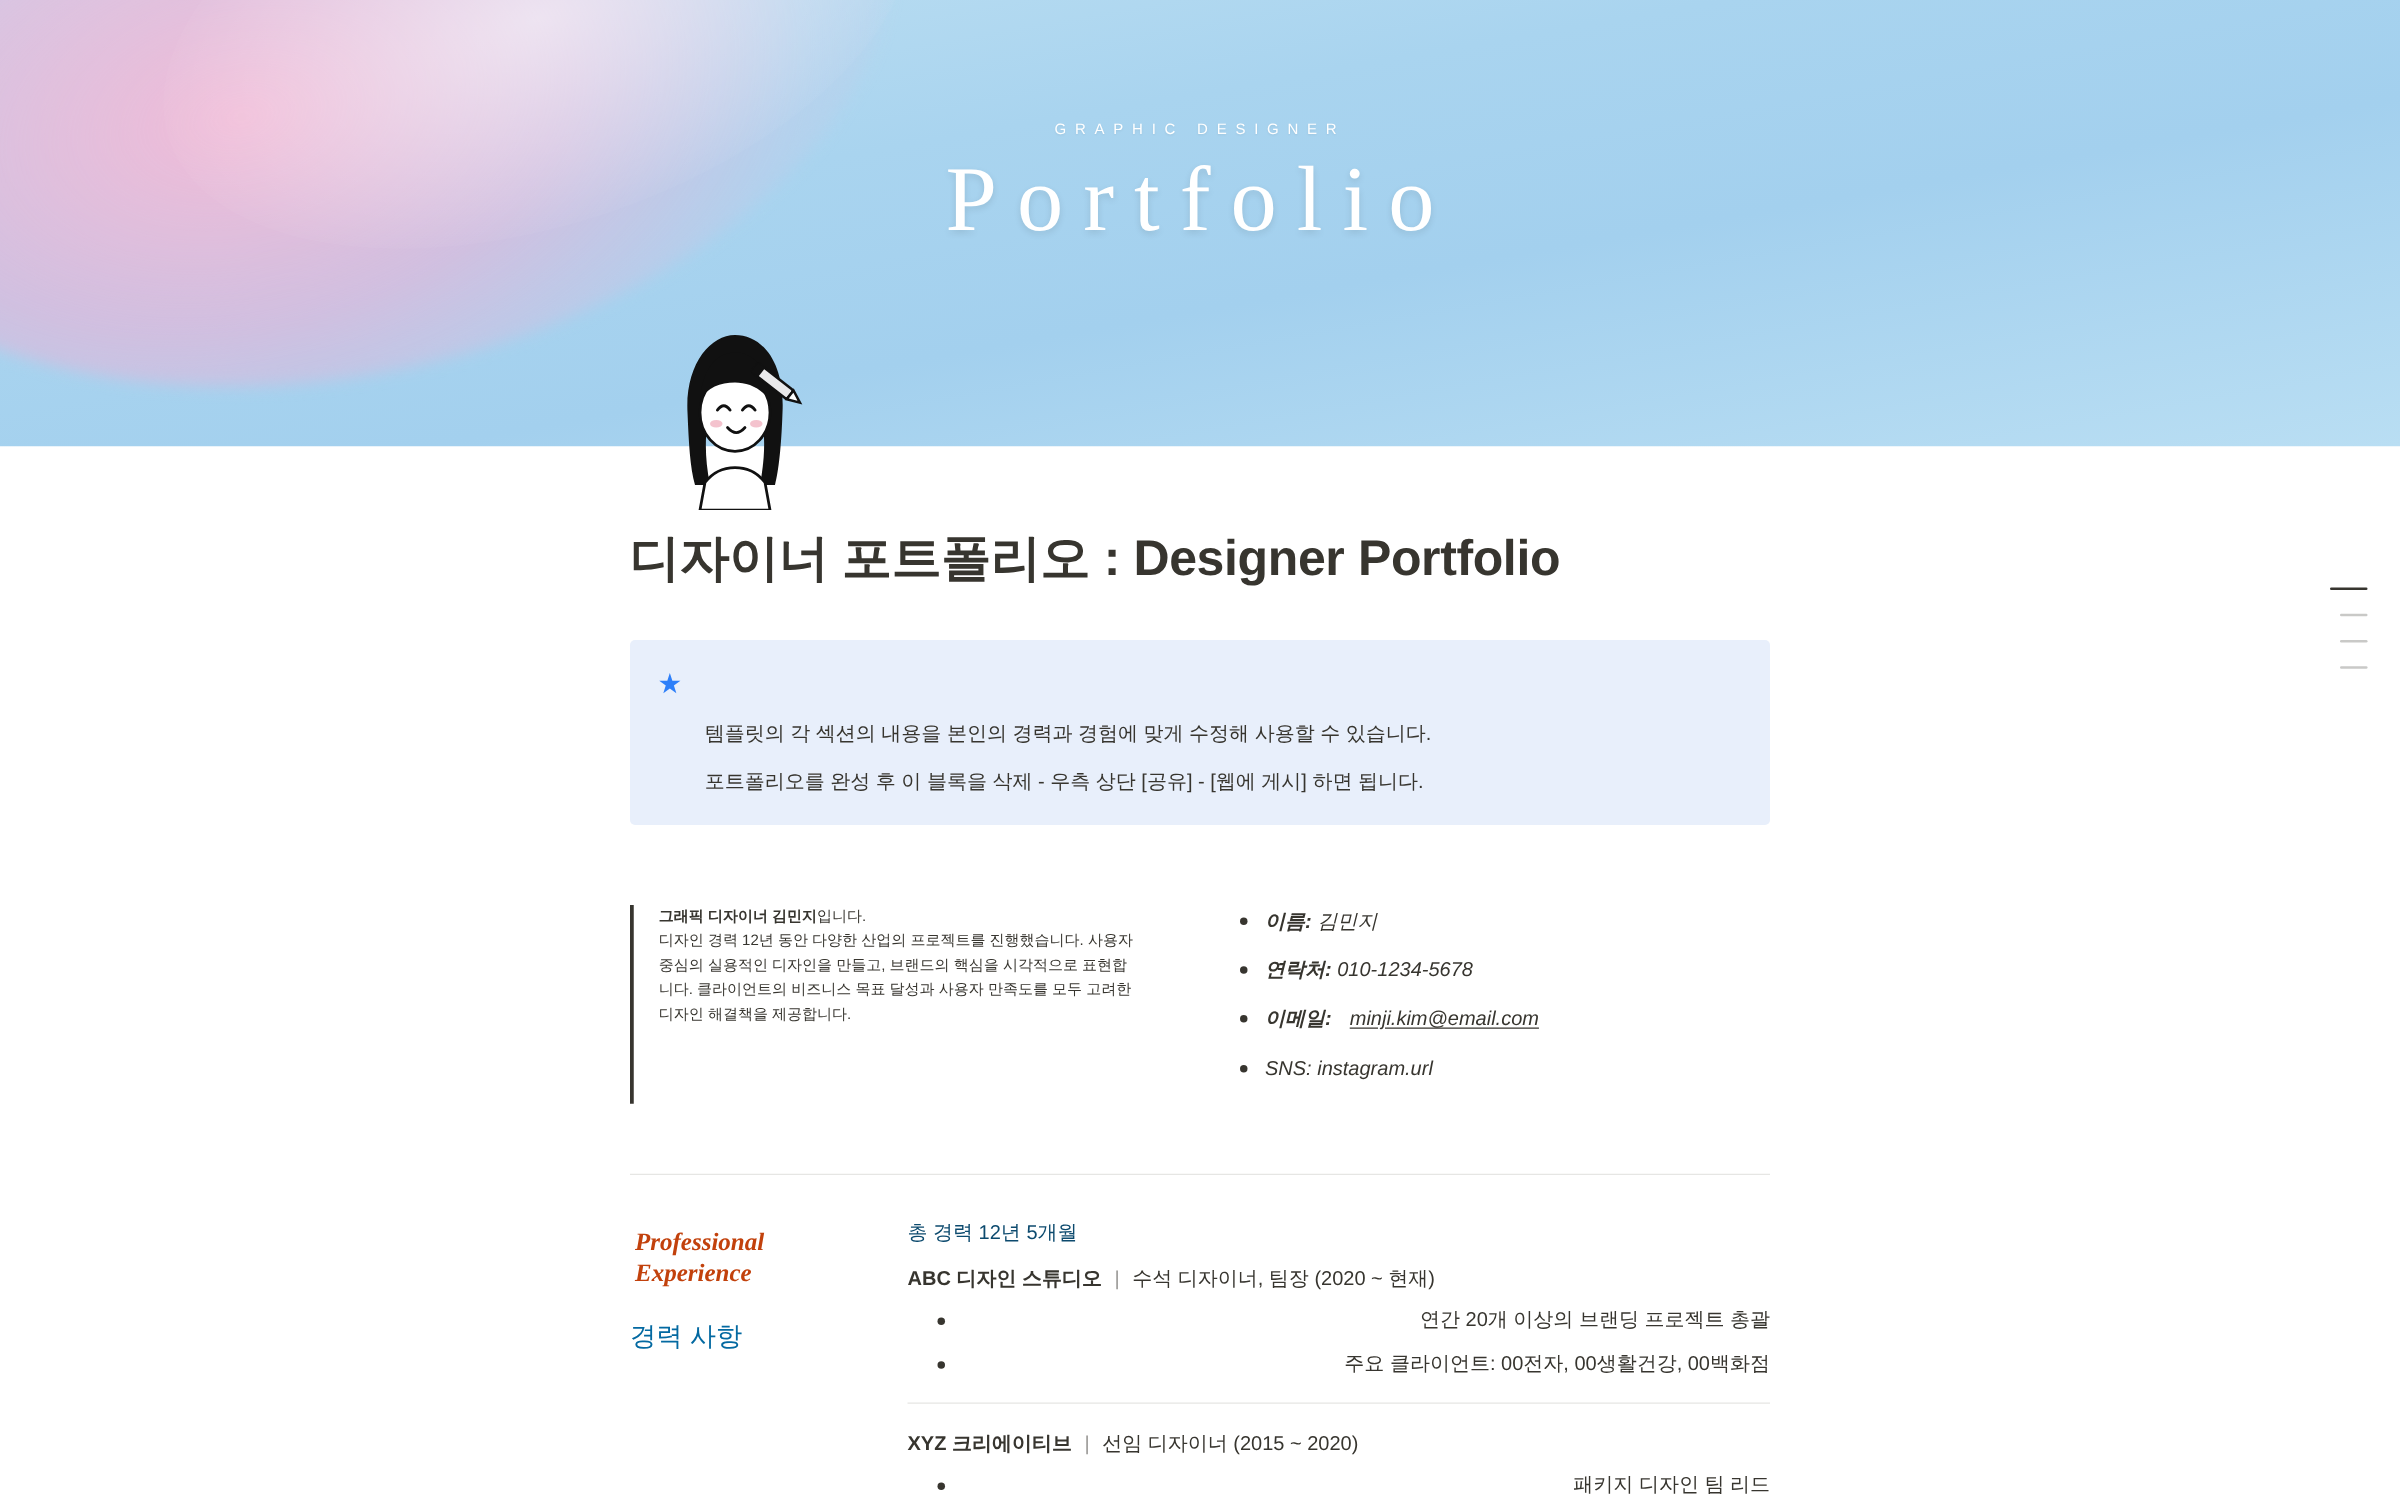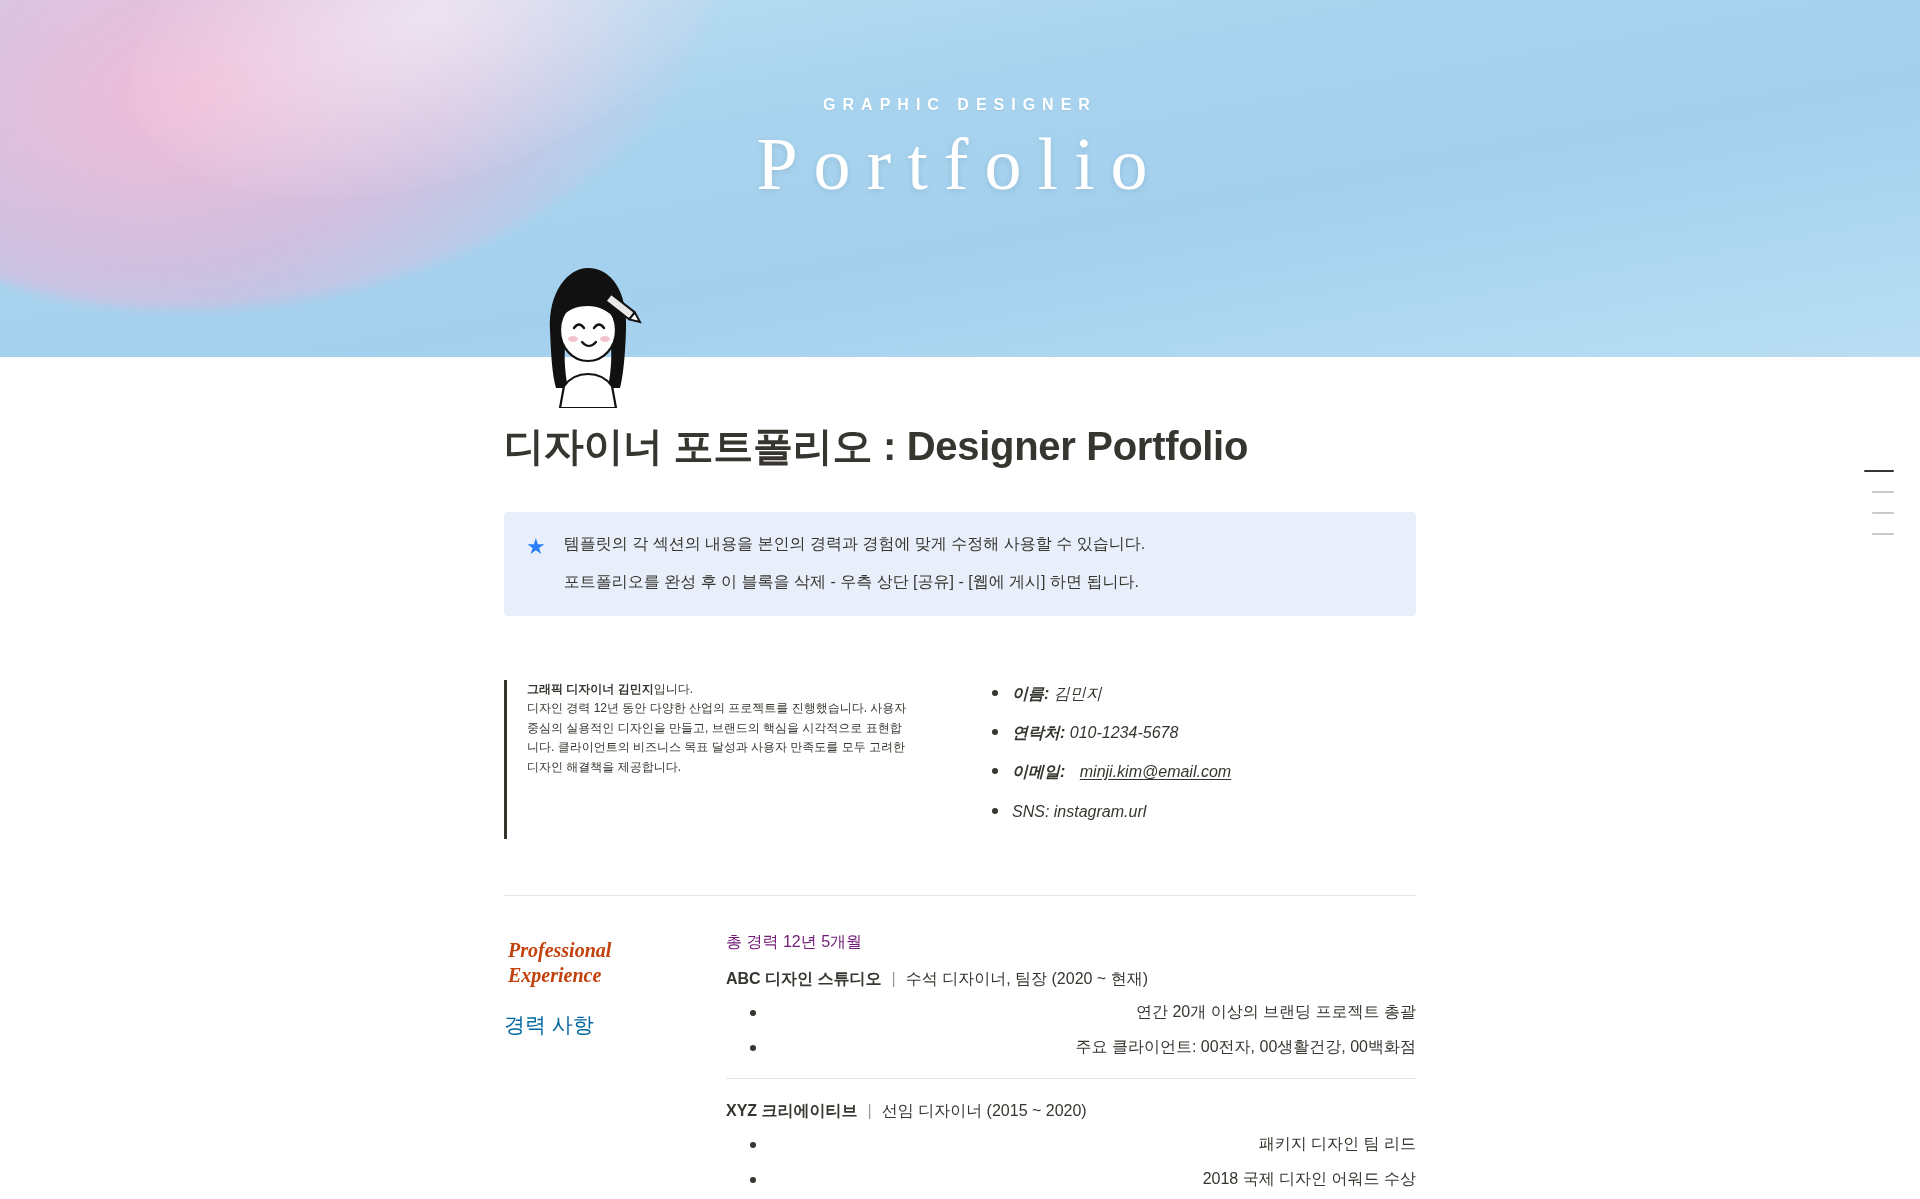--- a/index.html
+++ b/index.html
@@ -42,23 +42,23 @@
     position: absolute;
     inset: 0;
     display: flex;
     flex-direction: column;
     align-items: center;
     padding-top: 96px;
     z-index: 3;
   }
   .hero-eyebrow {
     color: #ffffff;
-    font-size: 16px;
+    font-size: 12px;
     letter-spacing: 7px;
-    font-weight: 700;
+    font-weight: 400;
     text-shadow: 0 1px 2px rgba(0,0,0,0.08);
   }
   .hero-title {
     margin-top: 12px;
     color: #ffffff;
     font-family: "Liberation Serif", serif;
     font-size: 74px;
     font-weight: 400;
     letter-spacing: 16px;
     line-height: 1.05;
@@ -104,21 +104,21 @@
     display: flex;
     gap: 18px;
   }
   .callout-icon {
     color: #2d7ff9;
     font-size: 22px;
     line-height: 1.2;
     flex: 0 0 auto;
     padding-top: 2px;
   }
-  .callout-lines { display: flex; flex-direction: column; gap: 14px; }
+  .callout-lines { display: flex; flex-direction: column; gap: 14px; margin-top: 44px; }
   .callout-line {
     font-size: 16px;
     color: #37352f;
     line-height: 1.5;
   }
 
   
   .intro {
     margin-top: 64px;
     display: flex;
@@ -185,21 +185,21 @@
     color: #c2410c;
     margin: 4px;
   }
   .exp-subheading {
     margin-top: 22px;
     font-size: 21px;
     color: #0369a1;
   }
   .exp-right { flex: 1 1 auto; }
   .exp-total {
-    color: #701a75;
+    color: #0c4a6e;
     font-size: 16px;
     margin: 0 0 16px 0;
   }
   .exp-job-title {
     font-size: 16px;
     color: #37352f;
     margin: 0 0 12px 0;
   }
   .exp-job-title .co { font-weight: 700; }
   .exp-job-title .sep { color: #9b9a97; padding: 0 10px; }

